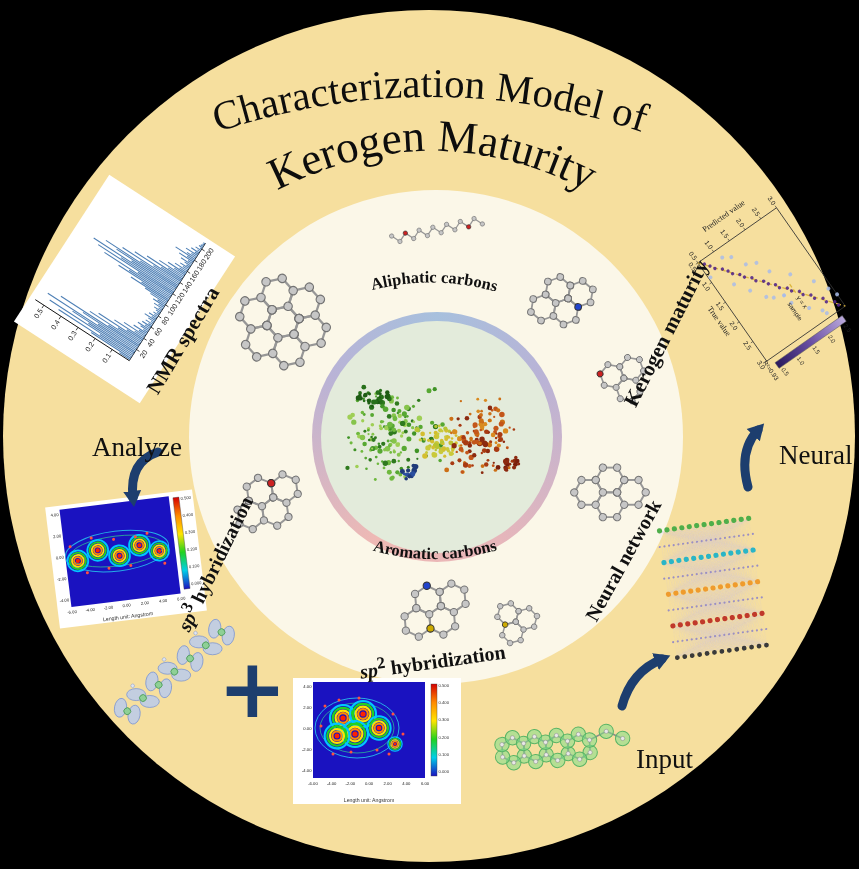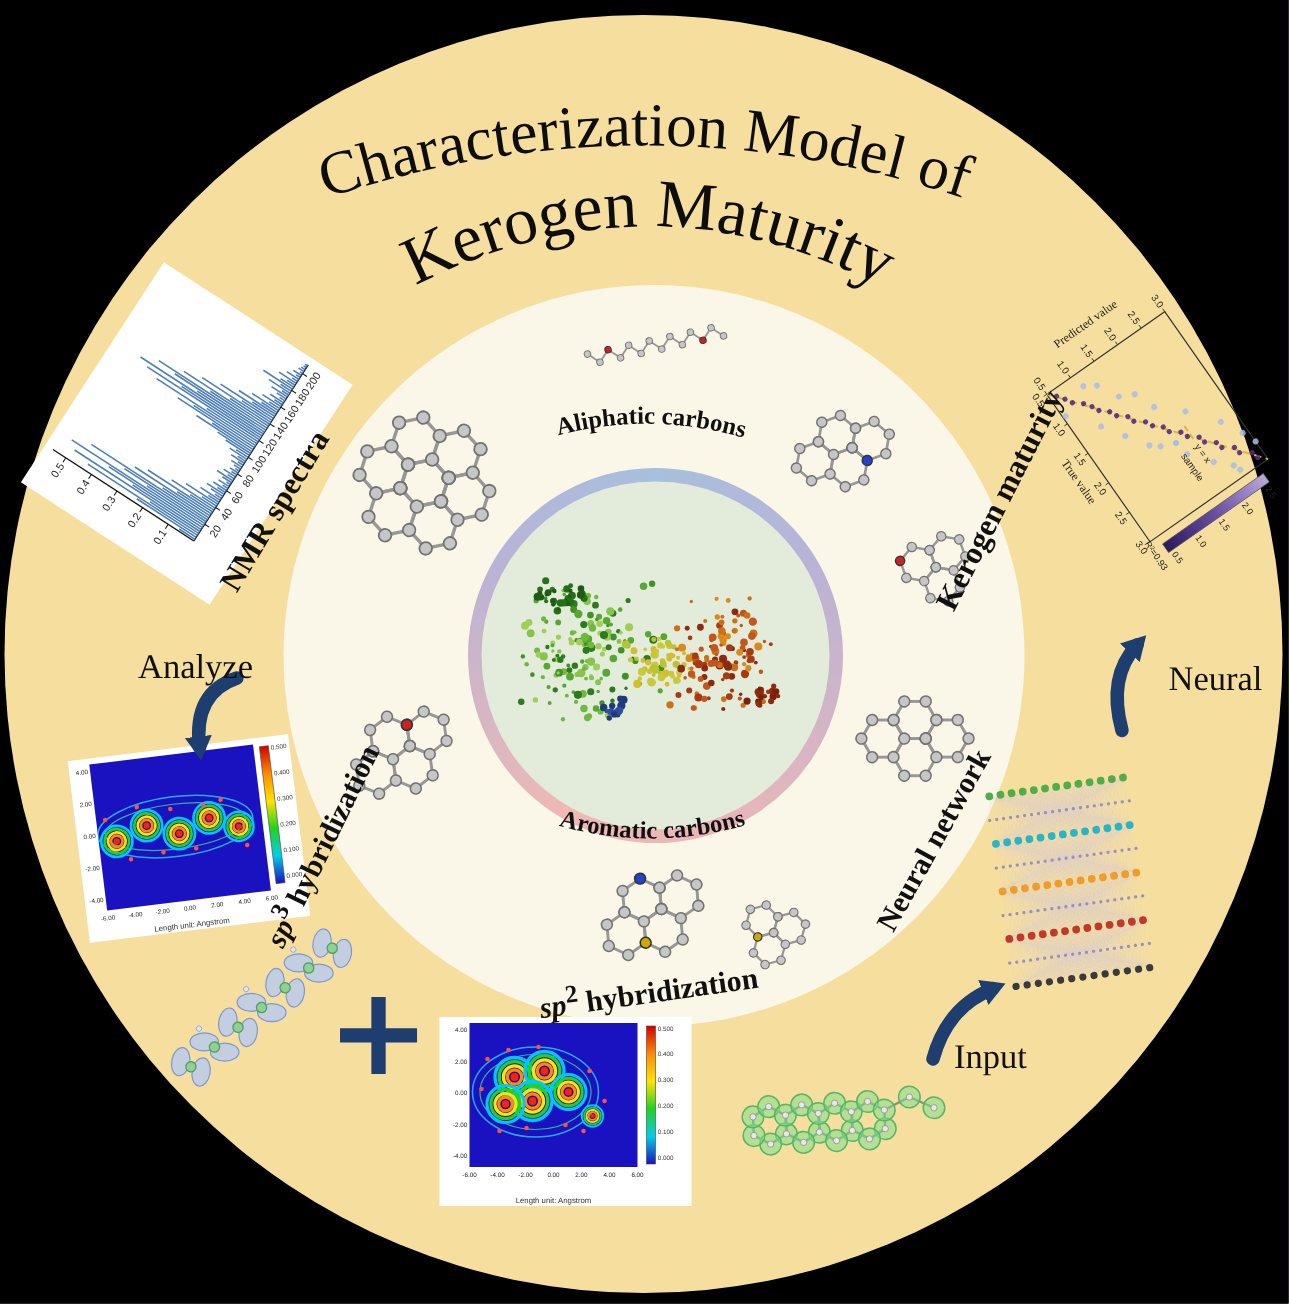--- a/index.html
+++ b/index.html
@@ -7,21 +7,21 @@
          font-family:"Liberation Serif","DejaVu Serif",serif;}
   .abs{position:absolute;}
   .circle{border-radius:50%;}
   #outer-circle{left:3px;top:10px;width:852px;height:852px;background:#f6df9e;}
   #inner-circle{left:189px;top:190px;width:494px;height:494px;background:#fbf7e8;}
   #center-ring{left:312px;top:312px;width:250px;height:250px;
     background:conic-gradient(#a7c0dd 0deg,#b9b3d6 60deg,#e7b6ba 150deg,#efb9b4 210deg,#b9b3d6 300deg,#a7c0dd 360deg);}
   #center-fill{left:9px;top:9px;width:232px;height:232px;background:#e3ebdb;position:absolute;}
   .rotbox{position:absolute;display:flex;align-items:center;justify-content:center;pointer-events:none;}
   .sidelabel{font-weight:700;color:#101010;white-space:nowrap;}
-  .handlabel{position:absolute;font-size:23px;color:#101010;white-space:nowrap;}
+  .handlabel{position:absolute;font-size:27px;color:#101010;white-space:nowrap;}
   .panel{position:absolute;}
   .white{background:#ffffff;}
   #plus-sign{position:absolute;left:218px;top:648px;font-size:82px;font-weight:700;
     color:#1d3e6e;font-family:"DejaVu Sans","Liberation Sans",sans-serif;line-height:1;}
   svg{display:block;}
   .overlay{position:absolute;left:0;top:0;pointer-events:none;}
 </style>
 </head>
 <body>
 
@@ -2156,15 +2156,15 @@
         <path d="M0,1 L16,10 L0,19 Z" fill="#1d3e6e"></path>
       </marker>
     </defs>
     <path d="M 158 452 C 140 458 130 472 133 498" fill="none" stroke="#1d3e6e" stroke-width="9" stroke-linecap="round" marker-end="url(#ah)"></path>
     <path d="M 748 487 C 742 465 744 445 758 430" fill="none" stroke="#1d3e6e" stroke-width="9" stroke-linecap="round" marker-end="url(#ah)"></path>
     <path d="M 622 706 C 628 684 640 668 662 659" fill="none" stroke="#1d3e6e" stroke-width="9" stroke-linecap="round" marker-end="url(#ah)"></path>
   </svg>
 
   <div class="handlabel" style="left:92px;top:432px;">Analyze</div>
   <div class="handlabel" style="left:779px;top:440px;">Neural</div>
-  <div class="handlabel" style="left:636px;top:692px;text-align:center;">Input</div>
+  <div class="handlabel" style="left:636px;top:744px;text-align:center;">Input</div>
 
 </div>
 
 </body></html>

